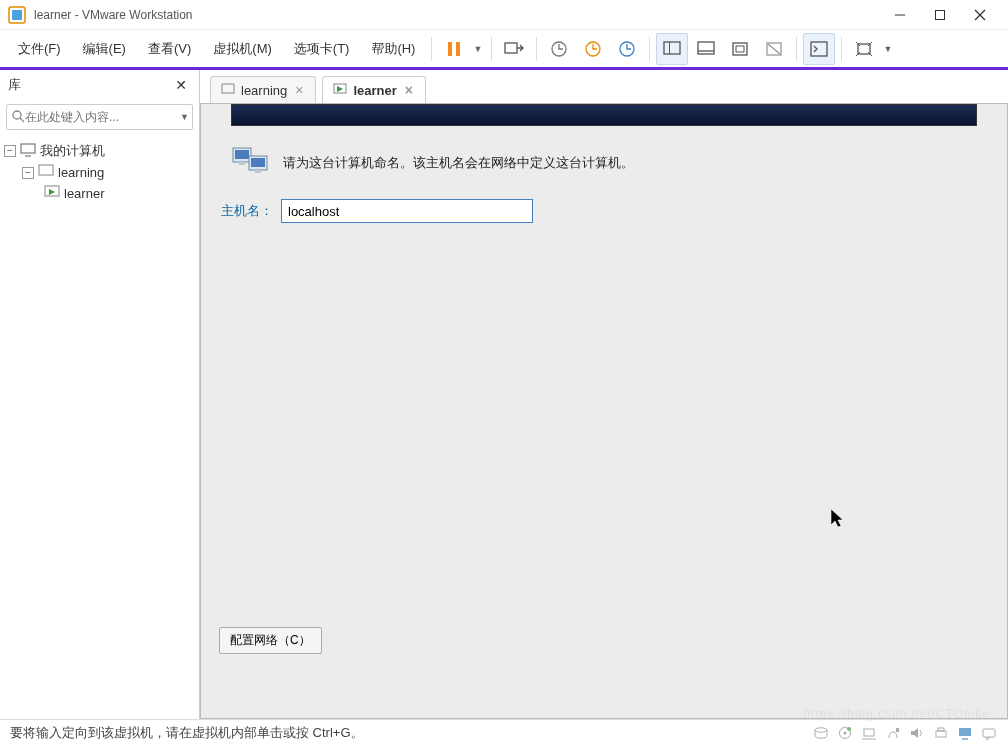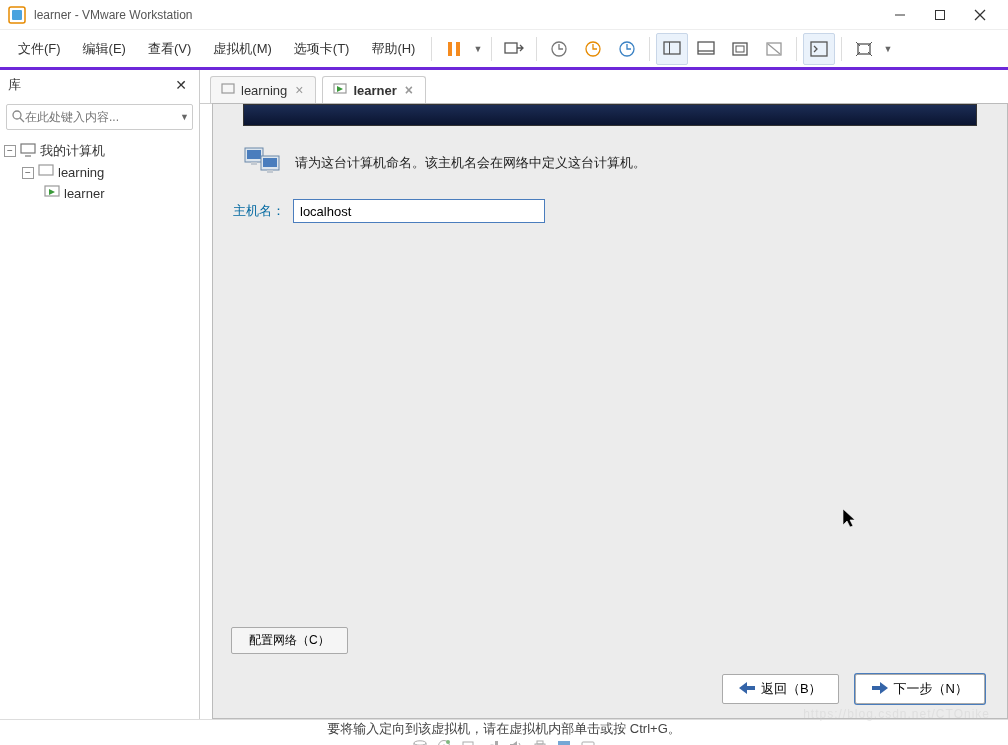--- a/index.html
+++ b/index.html
@@ -30,34 +30,34 @@
 .tree-item { display: flex; align-items: center; gap: 4px; padding: 2px 0; cursor: pointer; }
 .tree-item.indent1 { padding-left: 18px; }
 .tree-item.indent2 { padding-left: 40px; }
 .tree-toggle { width: 12px; height: 12px; border: 1px solid #999; display: flex; align-items: center; justify-content: center; font-size: 10px; line-height: 1; color: #555; background: #fff; }
 
 .main { flex: 1; display: flex; flex-direction: column; background: #fff; }
 .tabs { display: flex; align-items: stretch; height: 34px; border-bottom: 1px solid #ccc; padding-left: 10px; gap: 6px; padding-top: 6px; }
 .tab { display: flex; align-items: center; gap: 6px; padding: 0 10px; border: 1px solid #ccc; border-bottom: none; background: #f6f6f6; border-radius: 3px 3px 0 0; font-size: 13px; cursor: pointer; }
 .tab.active { background: #fff; font-weight: bold; }
 .tab .x { color: #999; font-size: 14px; padding: 0 2px; }
-.vm-content { flex: 1; background: #ececec; border: 1px solid #bbb; margin: -1px 0 0 12px; position: relative; padding: 0; }
+.vm-content { flex: 1; background: #ececec; border: 1px solid #bbb; margin: -1px 0 0 0; position: relative; padding: 0; }
 .hdr-bar { height: 22px; margin: 0 30px 18px 30px; background: linear-gradient(#1c2d55,#0a1430); border: 1px solid #333; }
 .content-inner { padding: 0 18px; }
 .desc-row { display: flex; align-items: center; gap: 12px; margin: 0 0 18px 12px; }
 .desc-text { font-size: 13px; color: #222; }
 .host-row { display: flex; align-items: center; gap: 8px; margin-left: 2px; }
 .host-label { font-size: 13px; color: #0369a1; }
 .host-input { width: 252px; height: 24px; border: 1px solid #4a7dbd; padding: 0 6px; font-size: 13px; outline: none; background: #fff; }
-.cfg-net-btn { position: absolute; left: 18px; bottom: 64px; border: 1px solid #aaa; background: #f5f5f5; padding: 4px 17px; font-size: 12px; border-radius: 2px; cursor: pointer; }
+.cfg-net-btn { position: absolute; left: 18px; bottom: 64px; border: 1px solid #aaa; background: #f5f5f5; padding: 4px 10px; font-size: 12px; border-radius: 2px; cursor: pointer; }
 .nav-btns { position: absolute; right: 22px; bottom: 14px; display: flex; gap: 16px; }
 .nav-btn { display: flex; align-items: center; gap: 6px; border: 1px solid #aaa; background: #fff; padding: 5px 16px; font-size: 13px; border-radius: 2px; cursor: pointer; }
 .nav-btn.primary { box-shadow: 0 0 0 1px #4a7dbd; }
 
-.statusbar { height: 26px; display: flex; align-items: center; padding: 0 10px; border-top: 1px solid #ddd; background: #fff; font-size: 13px; color: #444; flex-direction: column; }
+.statusbar { height: 26px; display: flex; align-items: center; padding: 0 10px; border-top: 1px solid #ddd; background: #fff; font-size: 13px; color: #444; }
 .statusbar .msg { flex: 1; }
 .status-icons { display: flex; gap: 6px; align-items: center; }
 .sicon { width: 18px; height: 16px; display: flex; align-items: center; justify-content: center; opacity: 0.7; }
 .watermark { position: absolute; right: 18px; bottom: 24px; color: #ccc; font-size: 12px; opacity: .4; letter-spacing: 1px; pointer-events: none; }
 
 .cursor-arrow { position: absolute; left: 630px; top: 405px; pointer-events: none; }
 </style>
 </head>
 <body>
 
@@ -251,34 +251,20 @@
           <span class="desc-text">请为这台计算机命名。该主机名会在网络中定义这台计算机。</span>
         </div>
         <div class="host-row">
           <span class="host-label">主机名：</span>
           <input class="host-input" type="text" value="localhost" style="">
         </div>
       </div>
 
       <button class="cfg-net-btn">配置网络（C）</button>
 
-      <div class="nav-btns">
-        <button class="nav-btn">
-          <span><svg width="16" height="12">
-                <polygon points="8,0 0,6 8,12 8,8 16,8 16,4 8,4" fill="#3464a8"></polygon>
-              </svg></span>
-          <span>返回（B）</span>
-        </button>
-        <button class="nav-btn primary">
-          <span><svg width="16" height="12">
-                <polygon points="8,0 16,6 8,12 8,8 0,8 0,4 8,4" fill="#3464a8"></polygon>
-              </svg></span>
-          <span>下一步（N）</span>
-        </button>
-      </div>
 
       <svg class="cursor-arrow" width="16" height="20">
           <polygon points="0,0 0,16 4,12 7,18 10,17 7,11 12,11" fill="#000" stroke="#fff" stroke-width="0.6"></polygon>
         </svg>
     </div>
   </div>
 </div>
 
 <div class="statusbar">
   <div class="msg">要将输入定向到该虚拟机，请在虚拟机内部单击或按 Ctrl+G。</div>

